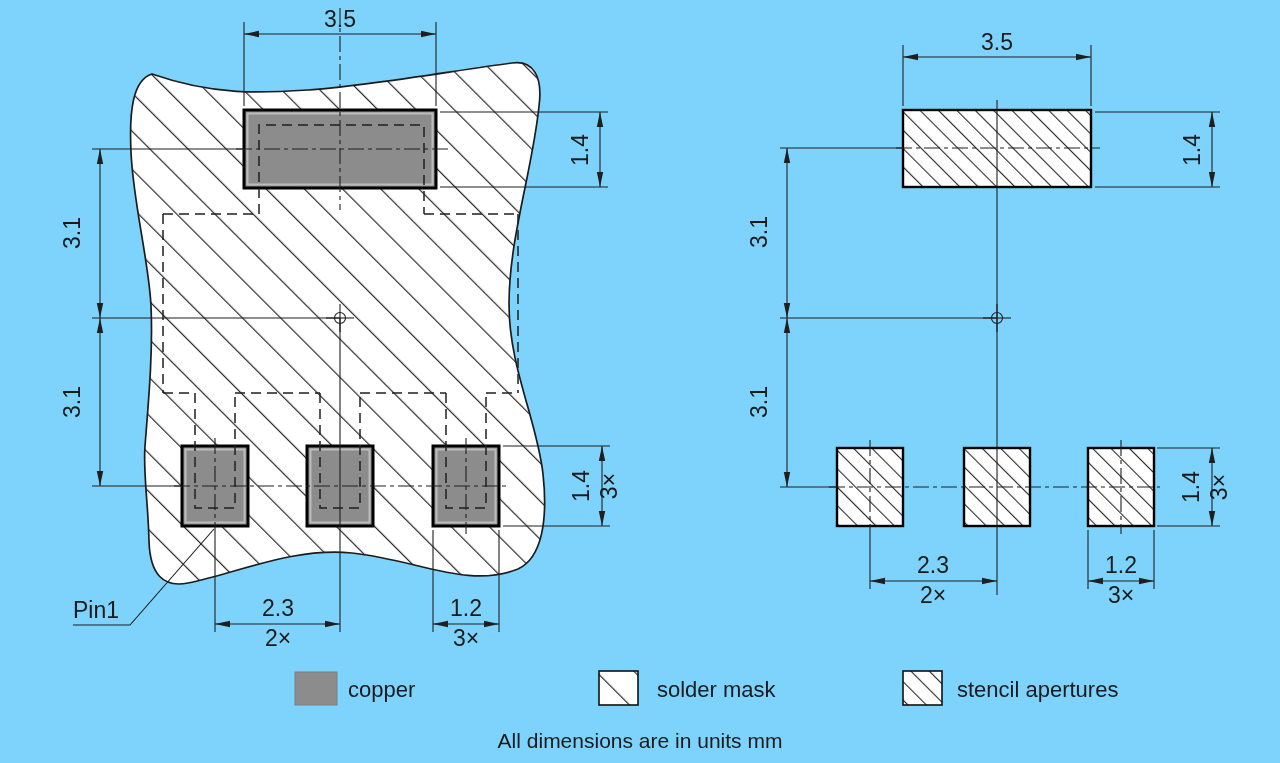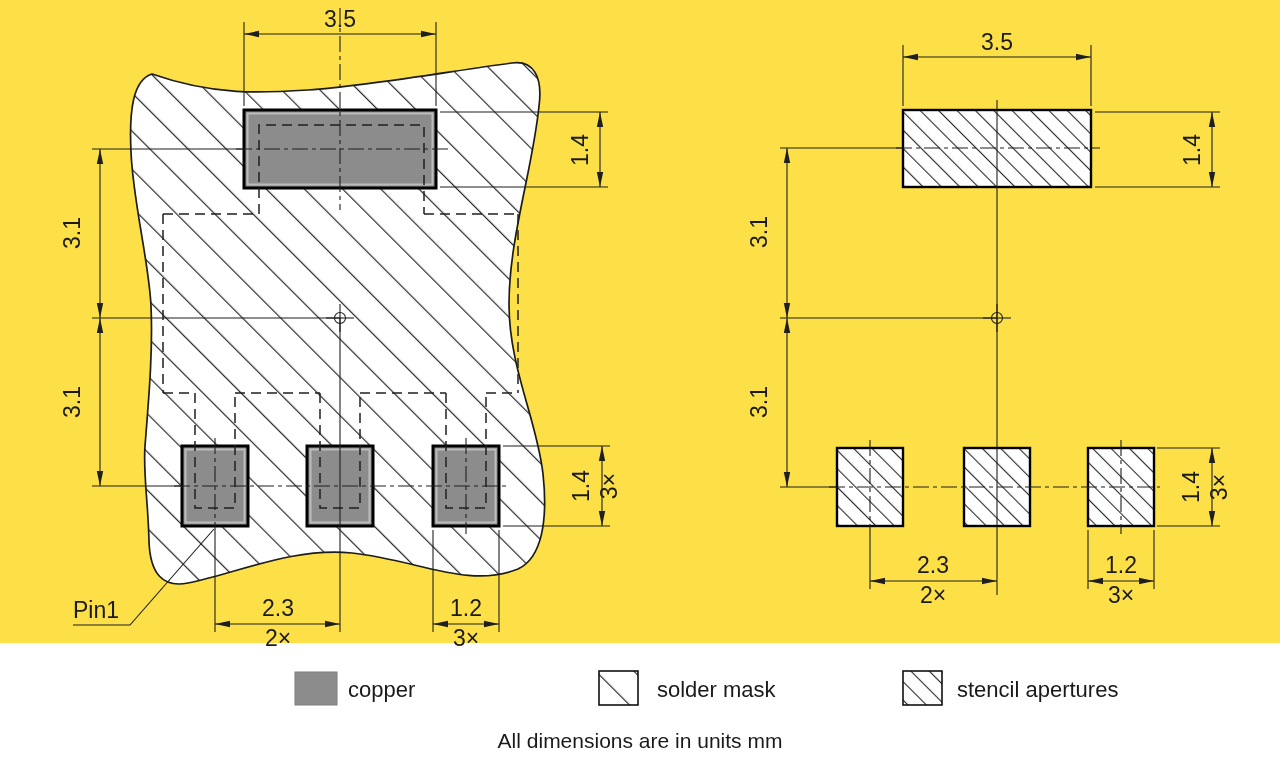--- a/index.html
+++ b/index.html
@@ -1,16 +1,16 @@
 <!DOCTYPE html>
 <html><head>
 <meta charset="utf-8">
 <style>
   html,body{margin:0;padding:0;background:#ffffff;width:1280px;height:763px;overflow:hidden}
-  .drawing-wrap{width:1280px;height:643px;background:#fde047}
+  .drawing-wrap{width:1280px;height:763px;background:#7dd3fc}
   text{font-family:"Liberation Sans","DejaVu Sans",sans-serif;fill:#1a1a1a}
   .dimtext{font-size:23px}
   .legtext{font-size:22px}
   .notetext{font-size:21px}
   .ln{stroke:#1f1f1f;stroke-width:1.1;fill:none}
   .cl{stroke:#1f1f1f;stroke-width:1.1;fill:none;stroke-dasharray:16 4 4 4}
   .dash{stroke:#1f1f1f;stroke-width:1.5;fill:none;stroke-dasharray:10 6}
   .arrow{fill:#1f1f1f;stroke:none}
   .blob{stroke:#1c1c1c;stroke-width:1.7;fill:none}
   .pad{stroke:#000;stroke-width:3}

